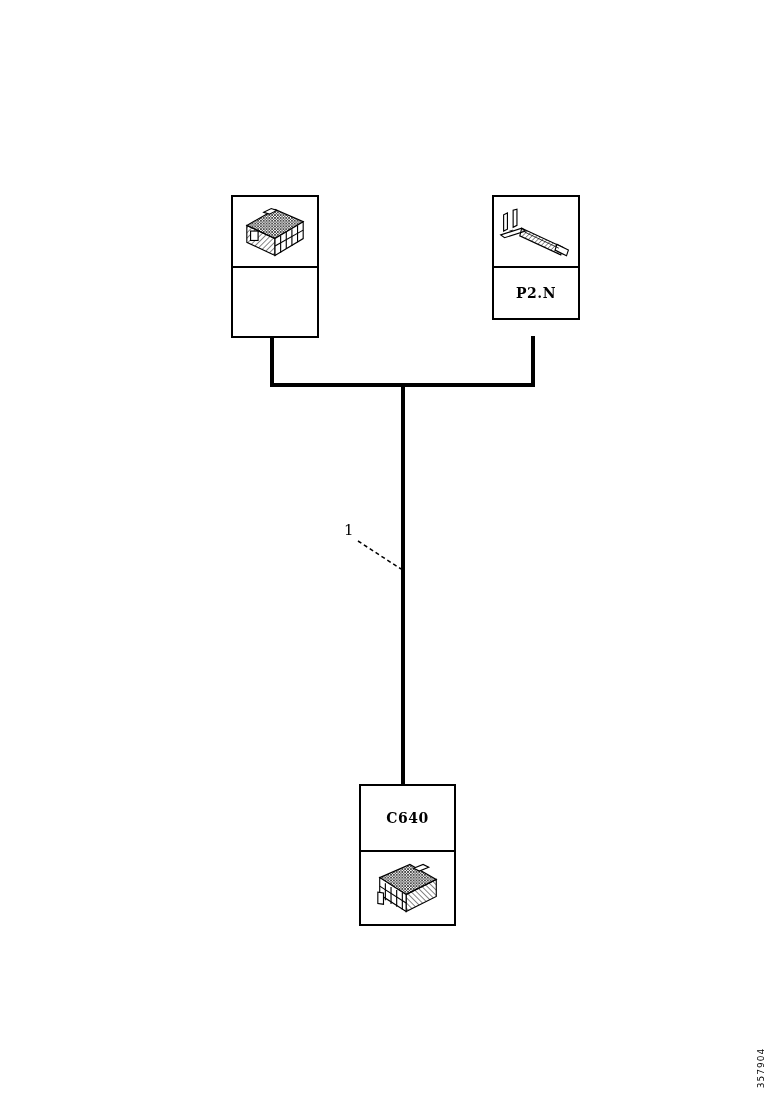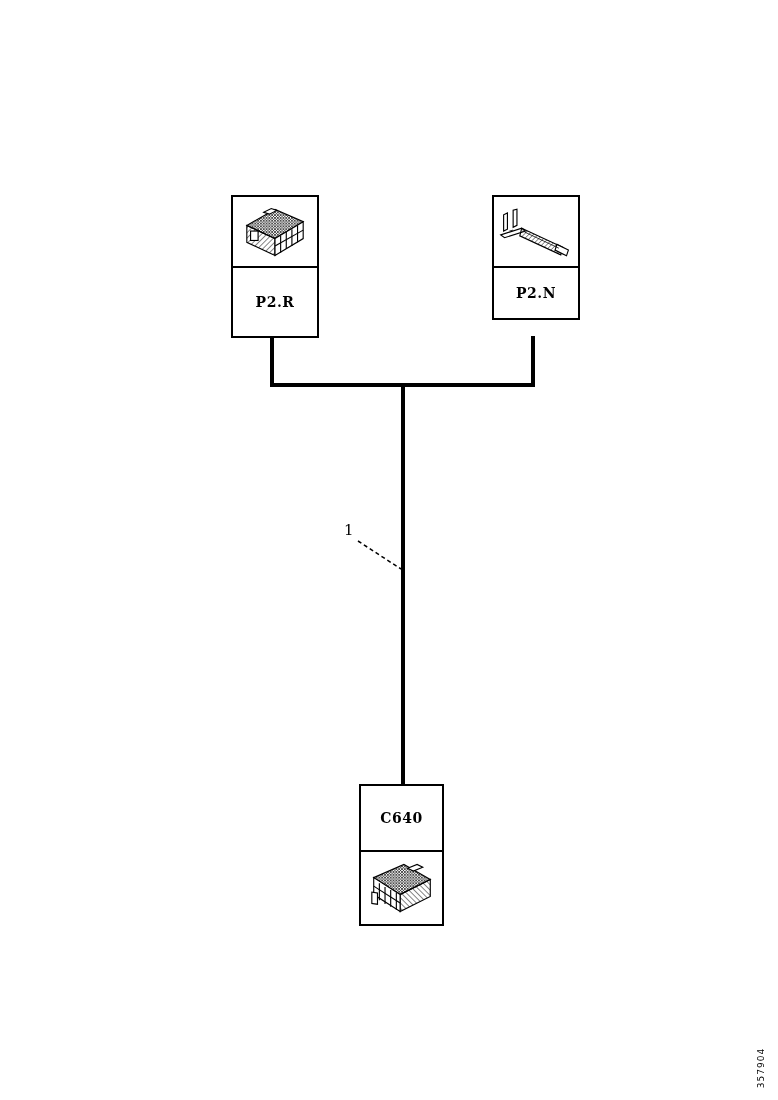--- a/index.html
+++ b/index.html
@@ -15,21 +15,21 @@
   
   .node-box{
     position:absolute;
     box-sizing:border-box;
     border:2px solid #000;
     background:#fff;
     display:flex;flex-direction:column;
   }
   .box-p2r{left:231px;top:195px;width:88px;height:143px;}
   .box-p2n{left:492px;top:195px;width:88px;height:125px;}
-  .box-c640{left:359px;top:784px;width:85px;height:142px;}
+  .box-c640{left:359px;top:784px;width:97px;height:142px;}
 
   .img-section{
     box-sizing:border-box;
     height:71px;
     display:flex;align-items:center;justify-content:center;
     overflow:hidden;
   }
   .img-top{border-bottom:2px solid #000;}
   .img-bottom{border-top:2px solid #000;height:74px;}
   .label-section{
@@ -105,23 +105,20 @@
           <line x1="48" y1="37" x2="48" y2="55"></line>
           <line x1="54" y1="33" x2="54" y2="51"></line>
           <line x1="60" y1="30" x2="60" y2="48"></line>
           <line x1="66" y1="26" x2="66" y2="44"></line>
           <line x1="42" y1="48" x2="72" y2="31"></line>
           <polygon points="30,12 38,8 44,10 36,14" fill="#fff"></polygon>
           <rect x="16" y="32" width="8" height="10" fill="#fff"></rect>
         </g>
       </svg>
     </div>
-    <div class="label-section">
-      <span class="node-label">P2.R</span>
-    </div>
   </div>
 
   <div class="node-box box-p2n">
     <div class="img-section img-top">
       <svg class="conn-svg" width="80" height="58" viewBox="0 0 84 56">
         <defs>
           <pattern id="hxB" width="3.5" height="3.5" patternUnits="userSpaceOnUse" patternTransform="rotate(45)">
             <line x1="0" y1="0" x2="0" y2="3.5" stroke="#000" stroke-width="0.9"></line>
           </pattern>
         </defs>

